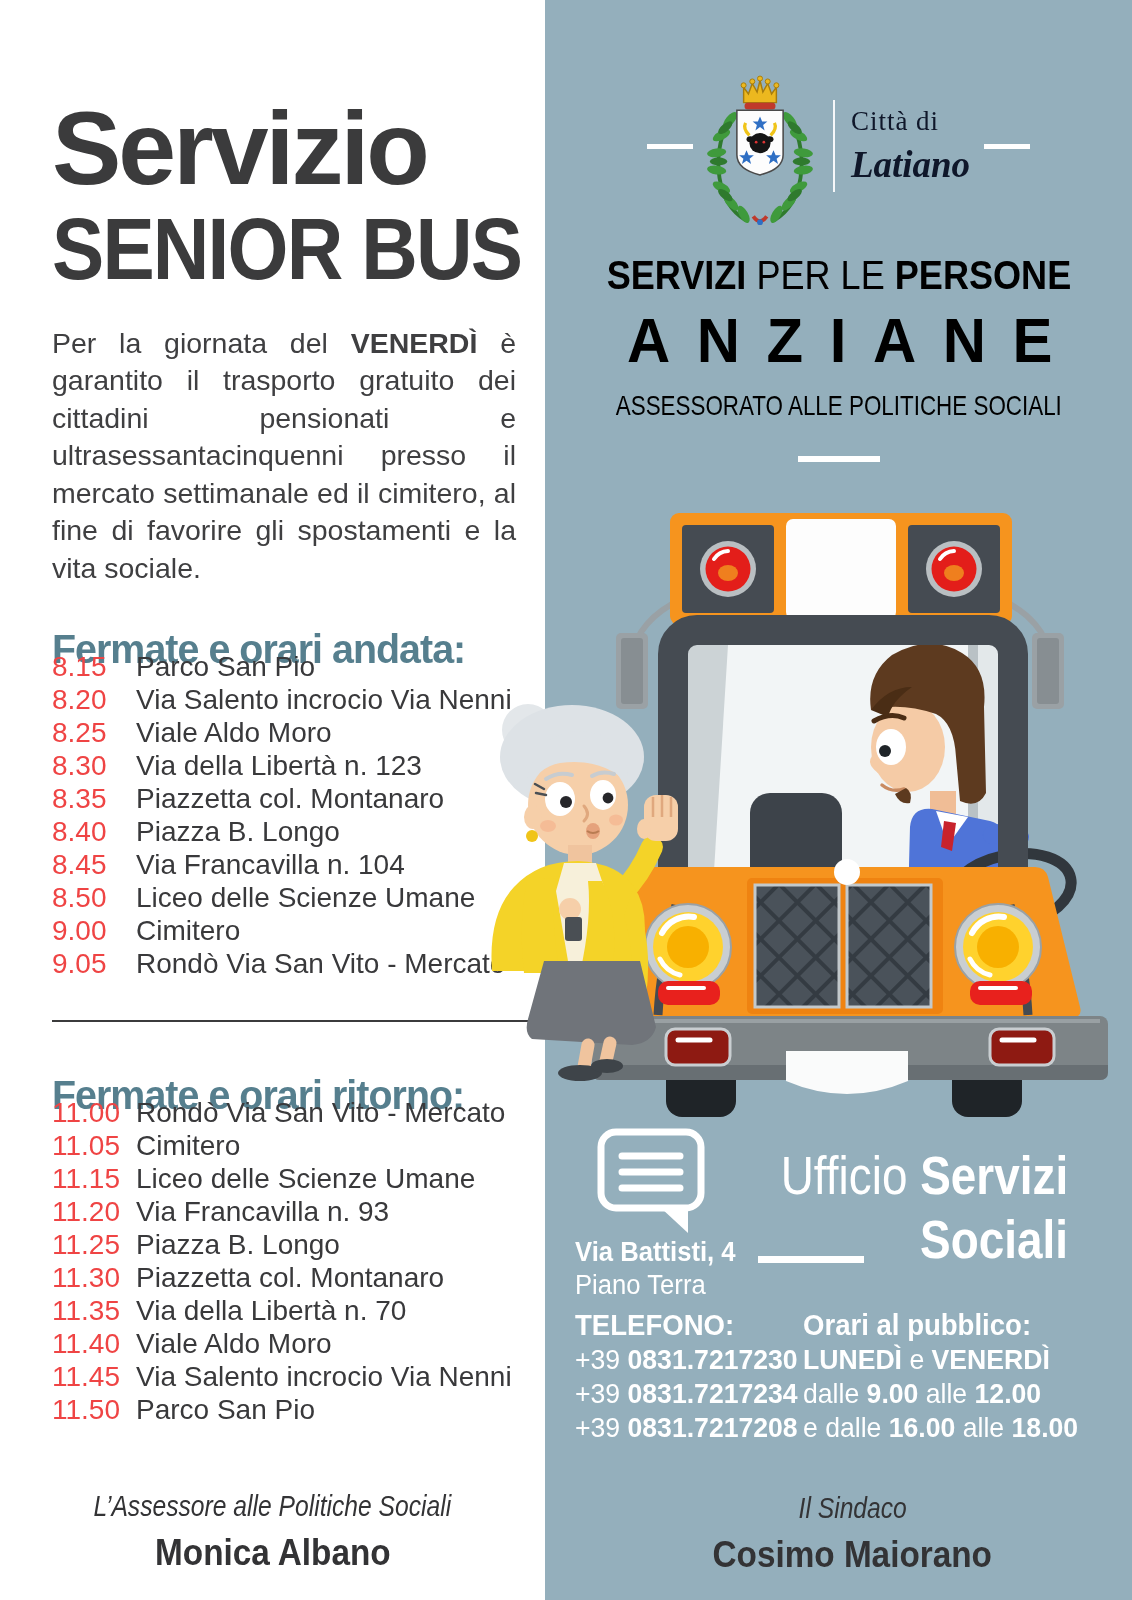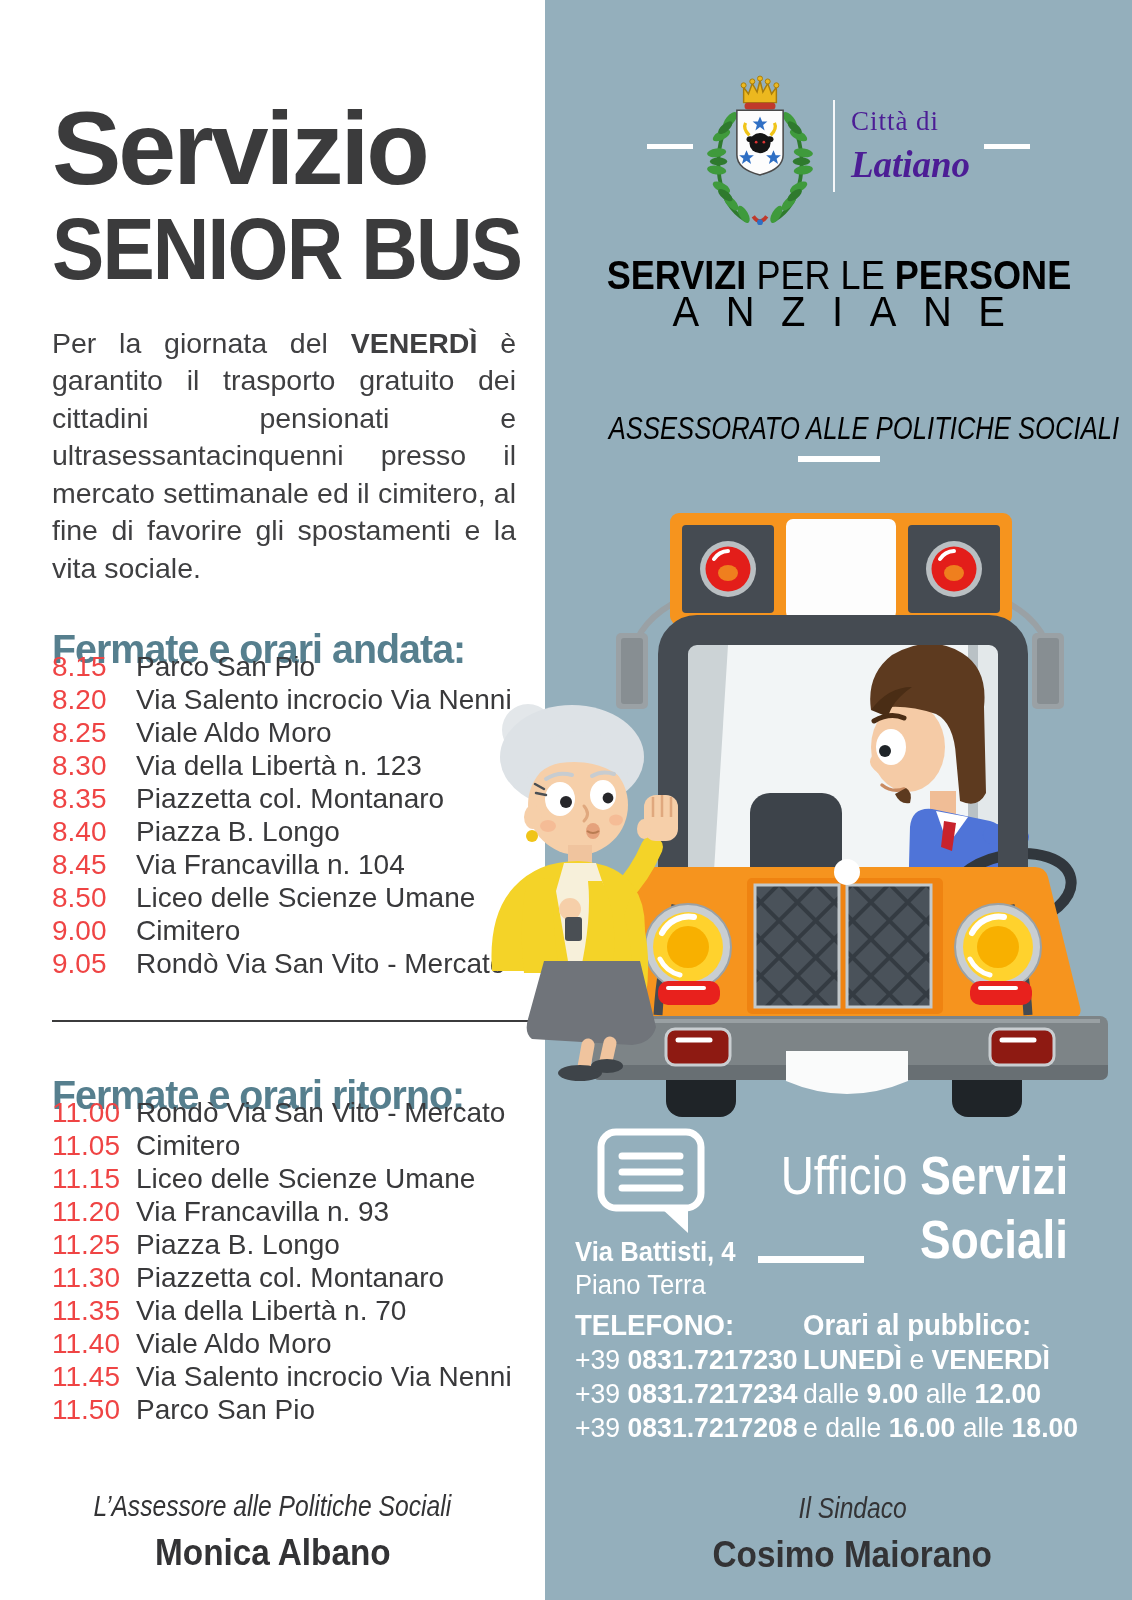--- a/index.html
+++ b/index.html
@@ -26,30 +26,30 @@
   .sign-left{position:absolute;left:0;top:1490px;width:545px;text-align:center;color:#333335;}
   .sign-role{font-style:italic;font-size:29px;display:inline-block;transform:scaleX(.85);white-space:nowrap;}
   .sign-name{font-size:37px;font-weight:800;display:inline-block;transform:scaleX(.9);white-space:nowrap;margin-top:9px;}
 
   
   .right-panel{position:absolute;left:545px;top:0;width:587px;height:1600px;background:#94afbc;z-index:2;}
   .lockup{position:absolute;top:58px;left:0;width:100%;display:flex;align-items:center;justify-content:center;}
   .dash{width:46px;height:5px;background:#fff;flex:none;}
   .crest{margin:0 14px;flex:none;}
   .vline{width:2px;height:92px;background:rgba(255,255,255,.9);margin:0 16px 0 6px;flex:none;}
-  .muni{color:#4c1d95;font-family:"Liberation Serif",serif;margin-right:14px;}
+  .muni{color:#0f172a;font-family:"Liberation Serif",serif;margin-right:14px;}
   .muni .pref{font-size:27px;letter-spacing:1px;}
   .muni .name{font-size:37px;font-weight:700;font-style:italic;margin-top:6px;}
   .hl{position:absolute;left:0;width:100%;text-align:center;color:#000000;white-space:nowrap;}
   .hl1{top:252px;font-size:41px;}
   .hl1 .cond{display:inline-block;transform:scaleX(.88);}
   .hl1 b{font-weight:700;} .hl1 .lt{font-weight:400;}
-  .hl2{top:288px;font-size:42px;font-weight:400;}
+  .hl2{top:304px;font-size:63px;font-weight:700;}
   .hl2 .cond{display:inline-block;letter-spacing:28px;margin-right:-28px;transform:scaleX(.95);}
-  .hl3{top:410px;font-size:32px;font-style:italic;}
+  .hl3{top:390px;font-size:28px;}
   .hl3 .cond{display:inline-block;transform:scaleX(.8);}
   .mini-dash{position:absolute;top:456px;left:50%;transform:translateX(-50%);width:82px;height:6px;background:#fff;}
   .bus-wrap{position:absolute;left:-5px;top:495px;width:590px;height:660px;overflow:visible;}
   .bubble{position:absolute;left:50px;top:1126px;}
   .office1{position:absolute;right:64px;top:1144px;color:#fff;font-size:54px;white-space:nowrap;transform:scaleX(.85);transform-origin:right center;}
   .office1 .lt{font-weight:400;} .office1 b,.office2 b{font-weight:700;}
   .office2{position:absolute;right:64px;top:1208px;color:#fff;font-size:54px;white-space:nowrap;transform:scaleX(.85);transform-origin:right center;}
   .dash-soc{position:absolute;left:213px;top:1256px;width:106px;height:7px;background:#fff;}
   .address{position:absolute;left:30px;top:1236px;color:#fff;font-size:27px;line-height:33px;transform:scaleX(.95);transform-origin:left center;white-space:nowrap;}
   .address .a1{font-weight:700;}

